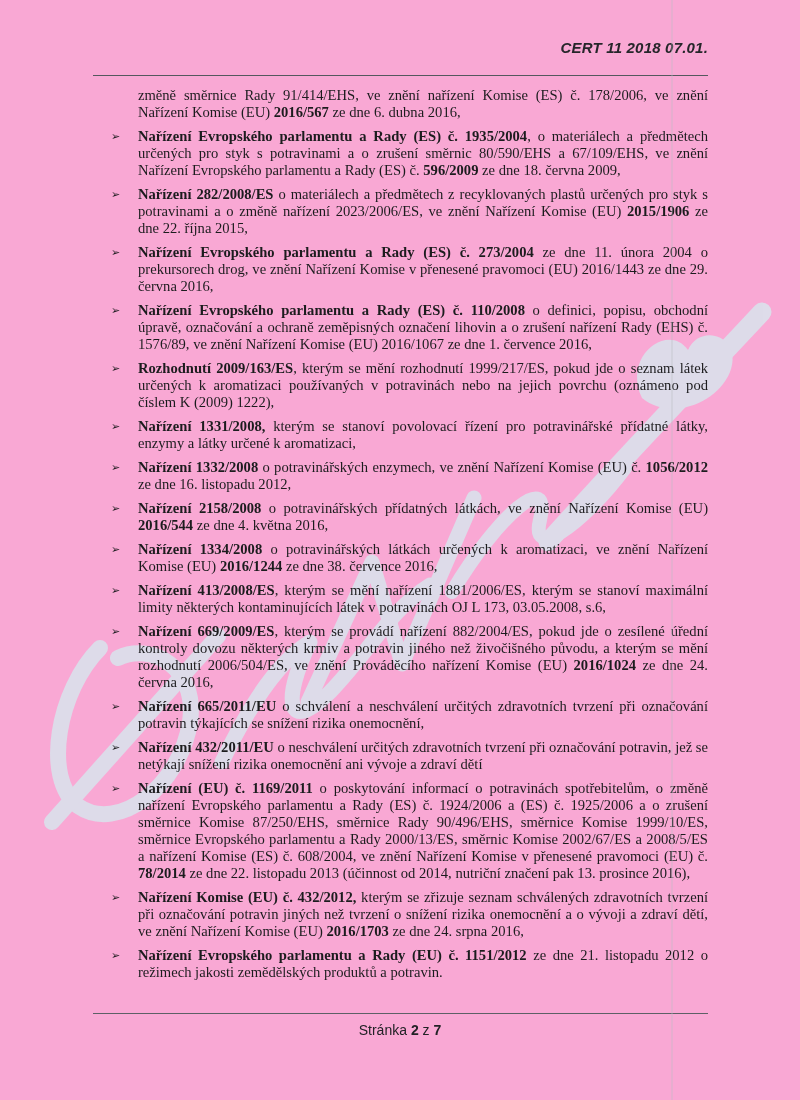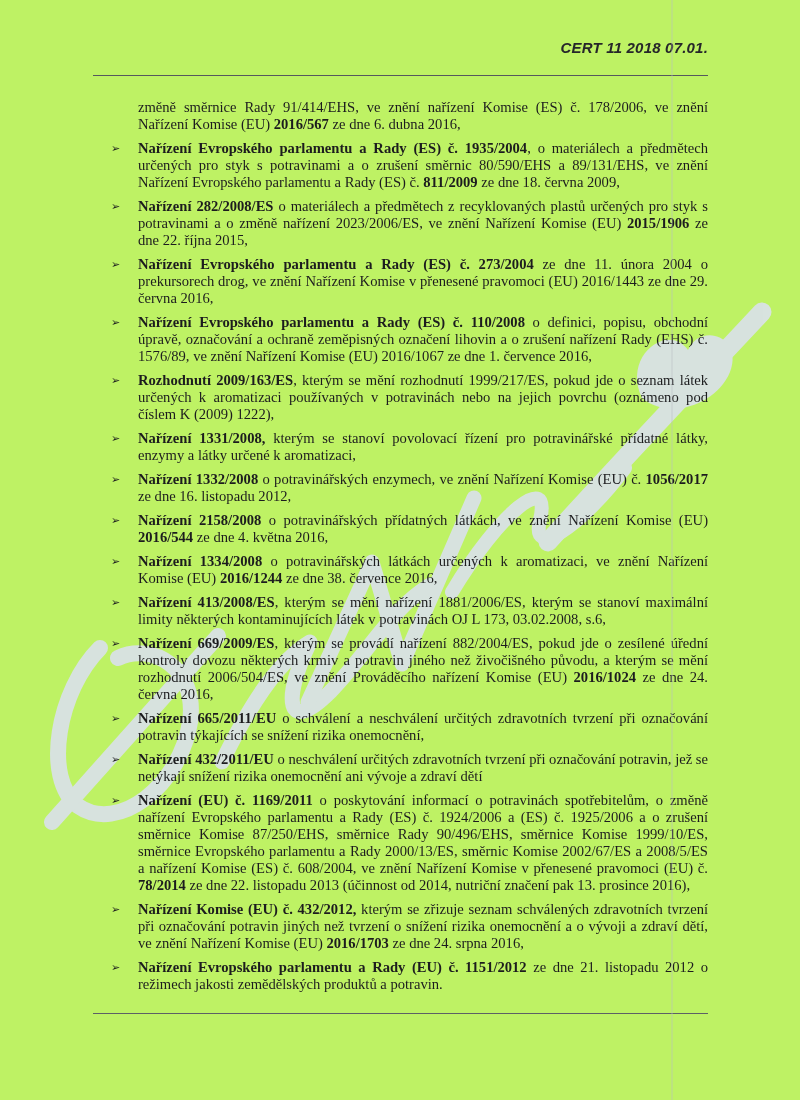--- a/index.html
+++ b/index.html
@@ -4,21 +4,21 @@
 <style>
   html, body {
     margin: 0;
     padding: 0;
     background: #ffffff;
   }
   .page {
     position: relative;
     width: 800px;
     height: 1100px;
-    background: #bef264;
+    background: #f9a8d4;
     overflow: hidden;
     font-family: "Liberation Serif", serif;
     color: #1c1c1e;
   }
   
   .watermark {
     position: absolute;
     top: 0; left: 0;
     width: 800px; height: 1100px;
     z-index: 0;
@@ -63,21 +63,21 @@
   .content {
     position: absolute;
     top: 87px;
     left: 138px;
     width: 570px;
     font-size: 14.6px;
     line-height: 17px;
     text-align: justify;
     z-index: 1;
   }
-  .intro { margin: 12px 0 7px 0; }
+  .intro { margin: 0 0 7px 0; }
   .item { position: relative; margin-top: 7px; }
   .marker {
     position: absolute;
     left: -27px;
     top: 1px;
     font-family: "DejaVu Sans", sans-serif;
     font-size: 11px;
     line-height: 16px;
     color: #1c1c1e;
   }
@@ -114,34 +114,35 @@
   </svg>
 
   <div class="scan-line"></div>
 
   <div class="doc-code">CERT 11 2018 07.01.</div>
   <div class="rule rule-header"></div>
 
   <div class="content">
     <p class="intro"><span>změně směrnice Rady 91/414/EHS, ve znění nařízení Komise (ES) č. 178/2006, ve znění Nařízení Komise (EU) </span><b>2016/567</b><span> ze dne 6. dubna 2016,</span></p>
     <div>
-        <div class="item"><span class="marker">➢</span><span class="item-text"><b>Nařízení Evropského parlamentu a Rady (ES) č. 1935/2004</b><span>, o materiálech a předmětech určených pro styk s potravinami a o zrušení směrnic 80/590/EHS a 89/131/EHS, ve znění Nařízení Evropského parlamentu a Rady (ES) č. </span><b>811/2009</b><span> ze dne 18. června 2009,</span></span></div>
+        <div class="item"><span class="marker">➢</span><span class="item-text"><b>Nařízení Evropského parlamentu a Rady (ES) č. 1935/2004</b><span>, o materiálech a předmětech určených pro styk s potravinami a o zrušení směrnic 80/590/EHS a 67/109/EHS, ve znění Nařízení Evropského parlamentu a Rady (ES) č. </span><b>596/2009</b><span> ze dne 18. června 2009,</span></span></div>
         <div class="item"><span class="marker">➢</span><span class="item-text"><b>Nařízení 282/2008/ES</b><span> o materiálech a předmětech z recyklovaných plastů určených pro styk s potravinami a o změně nařízení 2023/2006/ES, ve znění Nařízení Komise (EU) </span><b>2015/1906</b><span> ze dne 22. října 2015,</span></span></div>
         <div class="item"><span class="marker">➢</span><span class="item-text"><b>Nařízení Evropského parlamentu a Rady (ES) č. 273/2004</b><span> ze dne 11. února 2004 o prekursorech drog, ve znění Nařízení Komise v přenesené pravomoci (EU) 2016/1443 ze dne 29. června 2016,</span></span></div>
         <div class="item"><span class="marker">➢</span><span class="item-text"><b>Nařízení Evropského parlamentu a Rady (ES) č. 110/2008</b><span> o definici, popisu, obchodní úpravě, označování a ochraně zeměpisných označení lihovin a o zrušení nařízení Rady (EHS) č. 1576/89, ve znění Nařízení Komise (EU) 2016/1067 ze dne 1. července 2016,</span></span></div>
         <div class="item"><span class="marker">➢</span><span class="item-text"><b>Rozhodnutí 2009/163/ES</b><span>, kterým se mění rozhodnutí 1999/217/ES, pokud jde o seznam látek určených k aromatizaci používaných v potravinách nebo na jejich povrchu (oznámeno pod číslem K (2009) 1222),</span></span></div>
         <div class="item"><span class="marker">➢</span><span class="item-text"><b>Nařízení 1331/2008,</b><span> kterým se stanoví povolovací řízení pro potravinářské přídatné látky, enzymy a látky určené k aromatizaci,</span></span></div>
-        <div class="item"><span class="marker">➢</span><span class="item-text"><b>Nařízení 1332/2008</b><span> o potravinářských enzymech, ve znění Nařízení Komise (EU) č. </span><b>1056/2017</b><span> ze dne 16. listopadu 2012,</span></span></div>
+        <div class="item"><span class="marker">➢</span><span class="item-text"><b>Nařízení 1332/2008</b><span> o potravinářských enzymech, ve znění Nařízení Komise (EU) č. </span><b>1056/2012</b><span> ze dne 16. listopadu 2012,</span></span></div>
         <div class="item"><span class="marker">➢</span><span class="item-text"><b>Nařízení 2158/2008</b><span> o potravinářských přídatných látkách, ve znění Nařízení Komise (EU) </span><b>2016/544</b><span> ze dne 4. května 2016,</span></span></div>
         <div class="item"><span class="marker">➢</span><span class="item-text"><b>Nařízení 1334/2008</b><span> o potravinářských látkách určených k aromatizaci, ve znění Nařízení Komise (EU) </span><b>2016/1244</b><span> ze dne 38. července 2016,</span></span></div>
-        <div class="item"><span class="marker">➢</span><span class="item-text"><b>Nařízení 413/2008/ES</b><span>, kterým se mění nařízení 1881/2006/ES, kterým se stanoví maximální limity některých kontaminujících látek v potravinách  OJ L 173, 03.02.2008, s.6,</span></span></div>
+        <div class="item"><span class="marker">➢</span><span class="item-text"><b>Nařízení 413/2008/ES</b><span>, kterým se mění nařízení 1881/2006/ES, kterým se stanoví maximální limity některých kontaminujících látek v potravinách  OJ L 173, 03.05.2008, s.6,</span></span></div>
         <div class="item"><span class="marker">➢</span><span class="item-text"><b>Nařízení 669/2009/ES</b><span>, kterým se provádí nařízení  882/2004/ES, pokud jde o zesílené úřední kontroly dovozu některých krmiv a potravin jiného než živočišného původu, a kterým se mění rozhodnutí 2006/504/ES, ve znění Prováděcího nařízení Komise (EU) </span><b>2016/1024</b><span> ze dne 24. června 2016,</span></span></div>
         <div class="item"><span class="marker">➢</span><span class="item-text"><b>Nařízení 665/2011/EU</b><span> o schválení a neschválení určitých zdravotních tvrzení při označování potravin týkajících se snížení rizika onemocnění,</span></span></div>
         <div class="item"><span class="marker">➢</span><span class="item-text"><b>Nařízení 432/2011/EU</b><span> o neschválení určitých zdravotních tvrzení při označování potravin, jež se netýkají snížení rizika onemocnění ani vývoje a zdraví dětí</span></span></div>
         <div class="item"><span class="marker">➢</span><span class="item-text"><b>Nařízení (EU) č. 1169/2011</b><span>  o poskytování informací o potravinách spotřebitelům, o změně nařízení Evropského parlamentu a Rady (ES) č. 1924/2006 a (ES) č. 1925/2006 a o zrušení směrnice Komise 87/250/EHS, směrnice Rady 90/496/EHS, směrnice Komise 1999/10/ES, směrnice Evropského parlamentu a Rady 2000/13/ES, směrnic Komise 2002/67/ES a 2008/5/ES a nařízení Komise (ES) č. 608/2004, ve znění Nařízení Komise v přenesené pravomoci (EU) č. </span><b>78/2014</b><span> ze dne 22. listopadu 2013 (účinnost od 2014, nutriční značení pak 13. prosince 2016),</span></span></div>
         <div class="item"><span class="marker">➢</span><span class="item-text"><b>Nařízení Komise (EU) č. 432/2012,</b><span> kterým se zřizuje seznam schválených zdravotních tvrzení při označování potravin jiných než tvrzení o snížení rizika onemocnění a o vývoji a zdraví dětí, ve znění Nařízení Komise (EU) </span><b>2016/1703</b><span> ze dne 24. srpna 2016,</span></span></div>
         <div class="item"><span class="marker">➢</span><span class="item-text"><b>Nařízení Evropského parlamentu a Rady (EU) č. 1151/2012</b><span> ze dne 21. listopadu 2012 o režimech jakosti zemědělských produktů a potravin.</span></span></div>
       </div>
   </div>
 
   <div class="rule rule-footer"></div>
+  <div class="footer-text"><span>Stránka </span><b>2</b><span> z </span><b>7</b></div>
 
 </div>
 
 </body></html>

